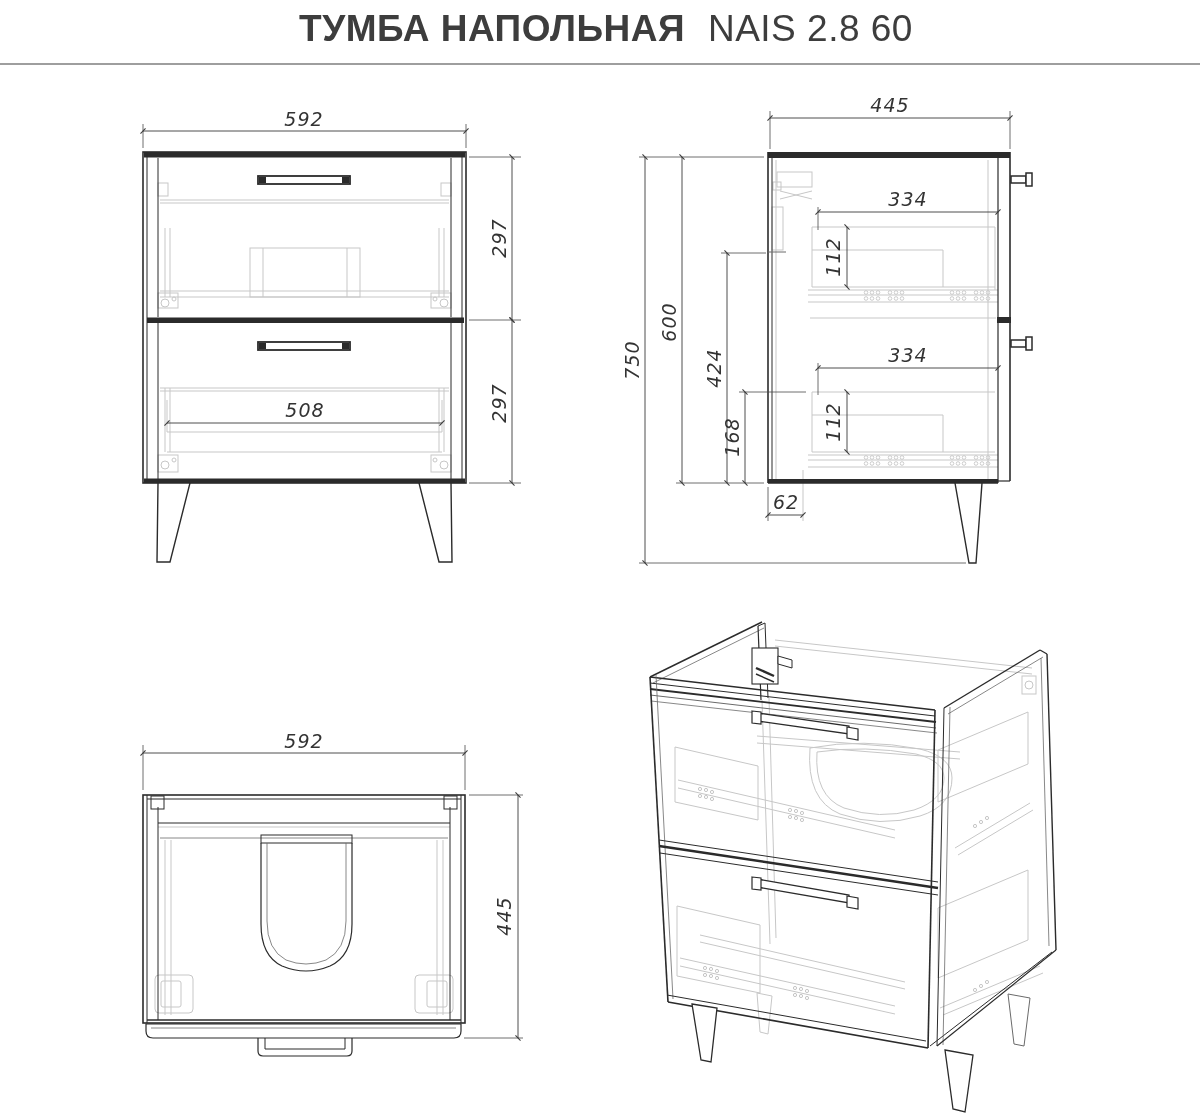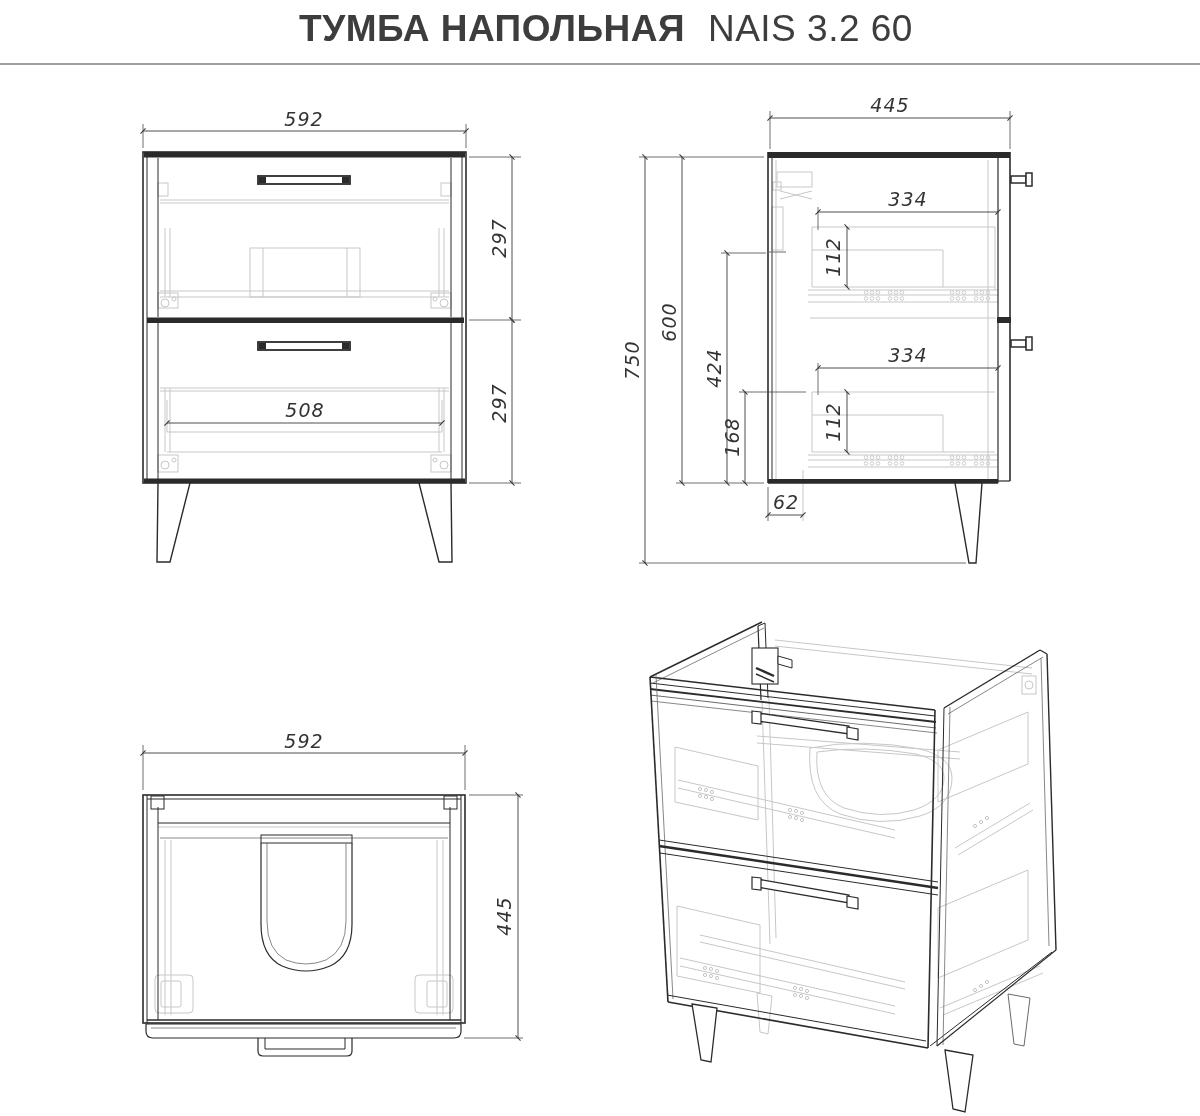--- a/index.html
+++ b/index.html
@@ -18,21 +18,21 @@
   .ext{stroke:#4a4a4a;stroke-width:.8;fill:none;}
   .dimtxt{font-family:"DejaVu Sans","Liberation Sans",sans-serif;font-style:italic;
           font-size:19px;fill:#333;letter-spacing:1px;}
   .fillw{fill:#ffffff;}
 </style>
 </head>
 <body>
 
 <div class="title">
   <span class="bold">ТУМБА НАПОЛЬНАЯ</span>
-  <span class="reg">NAIS 3.2 60</span>
+  <span class="reg">NAIS 2.8 60</span>
 </div>
 <div class="rule"></div>
 
 <svg width="1200" height="1116" viewBox="0 0 1200 1116">
   <defs>
     <marker id="tk" viewBox="0 0 10 10" refX="5" refY="5" markerWidth="8" markerHeight="8" orient="auto">
       <path d="M1.5,8.5 L8.5,1.5" stroke="#3a3a3a" stroke-width="1.5" fill="none"></path>
     </marker>
   </defs>
 

